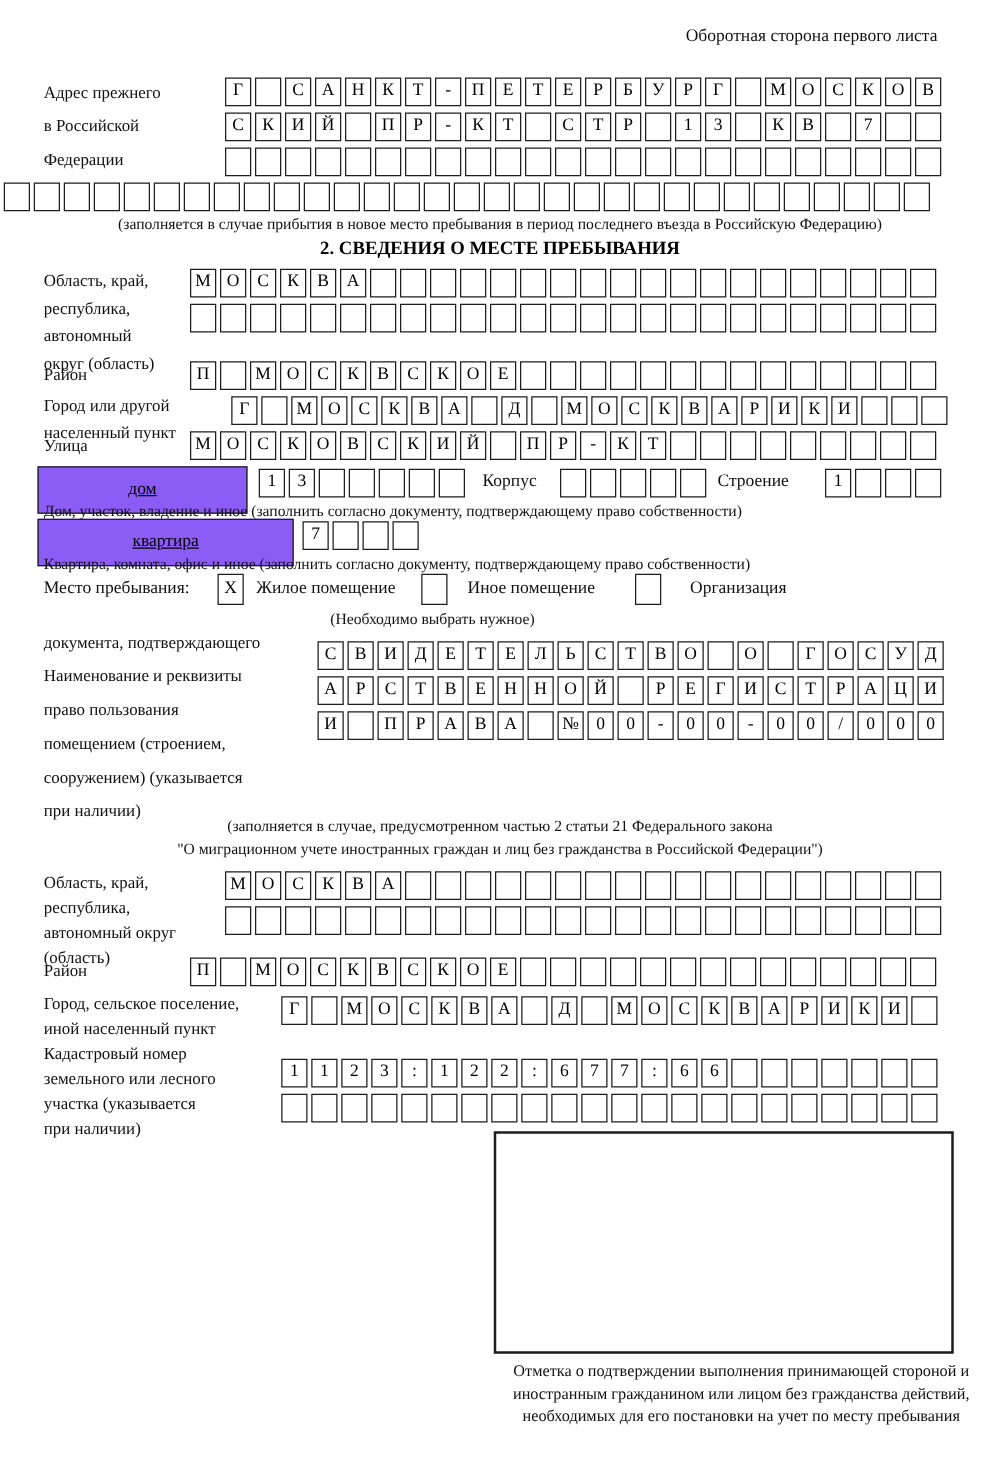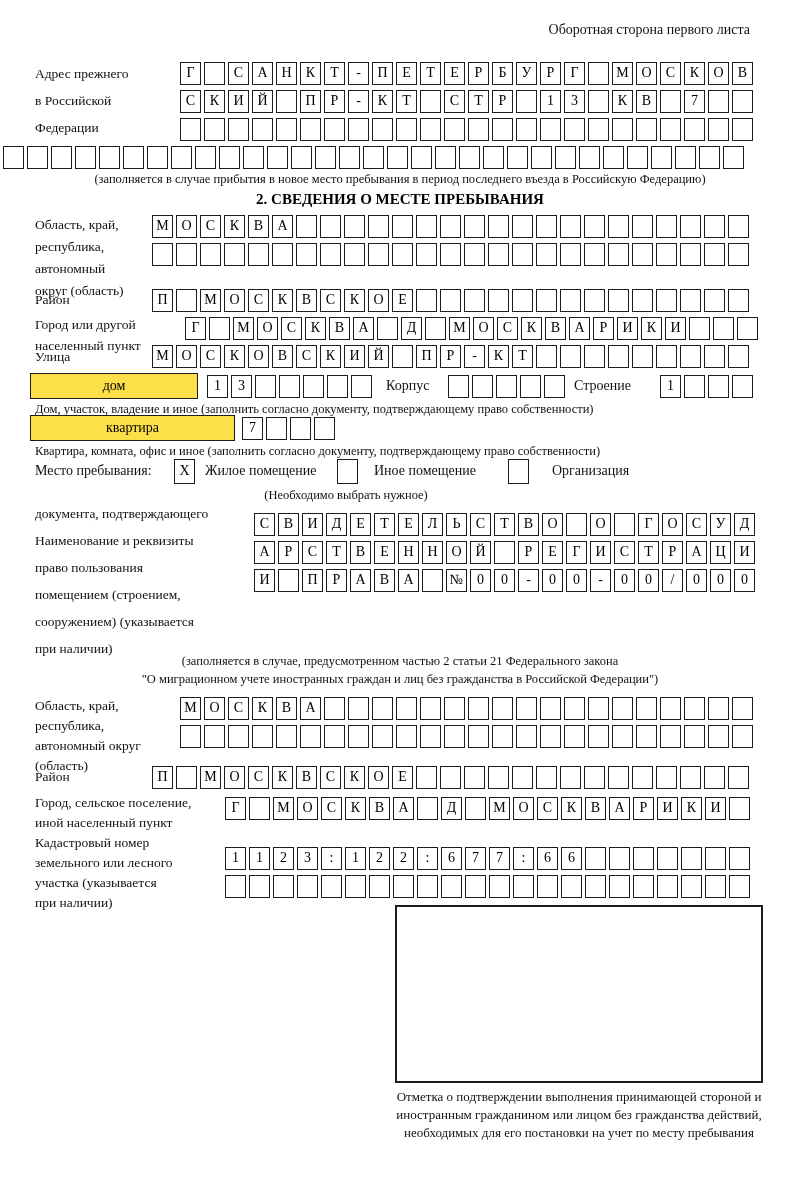--- a/index.html
+++ b/index.html
@@ -15,23 +15,23 @@
   .title { font-size:15px; font-weight:bold; color:#000; }
   .center { text-align:center; }
   .cellrow { display:flex; gap:3px; }
   .cell {
     flex:0 0 auto; width:21px; height:23px;
     border:1.5px solid #1d1d1d;
     font-size:14px; line-height:20px; text-align:center;
     background:#fff; color:#000;
   }
   .labelbox {
-    border:1.5px solid #1d1d1d; height:26px;
+    border:1.5px solid #1d1d1d; height:38px;
     display:flex; align-items:center; justify-content:center;
-    font-size:14px; background:#fde047;
+    font-size:14px; background:#8b5cf6;text-decoration:underline;
   }
   .checkbox {
     width:21px; height:25px; border:1.5px solid #1d1d1d;
     font-size:14px; line-height:22px; text-align:center; background:#fff;
   }
   .stampbox { border:2px solid #1d1d1d; background:#fff; }
   .lh22 { line-height:22px; }
   .lh21 { line-height:21px; }
   .lh20 { line-height:20px; }
   .lh27 { line-height:27px; }
@@ -606,15 +606,15 @@
       <span class="cell"></span>
       <span class="cell"></span>
       <span class="cell"></span>
       <span class="cell"></span>
       <span class="cell"></span>
       <span class="cell"></span>
       <span class="cell"></span>
     </div>
 
   <div class="abs stampbox" style="left:395px; top:905px; width:368px; height:178px;"></div>
-  <div class="abs cap lh18" style="left:383px; top:1088px; width:392px; text-align:center; font-size:13px;">Отметка о подтверждении выполнения принимающей стороной и иностранным гражданином или лицом без гражданства действий, необходимых для его постановки на учет по месту пребывания</div>
+  <div class="abs cap lh18" style="left:397px; top:1088px; width:392px; text-align:center; font-size:13px;">Отметка о подтверждении выполнения принимающей стороной и иностранным гражданином или лицом без гражданства действий, необходимых для его постановки на учет по месту пребывания</div>
 
 </div>
 
 </body></html>

